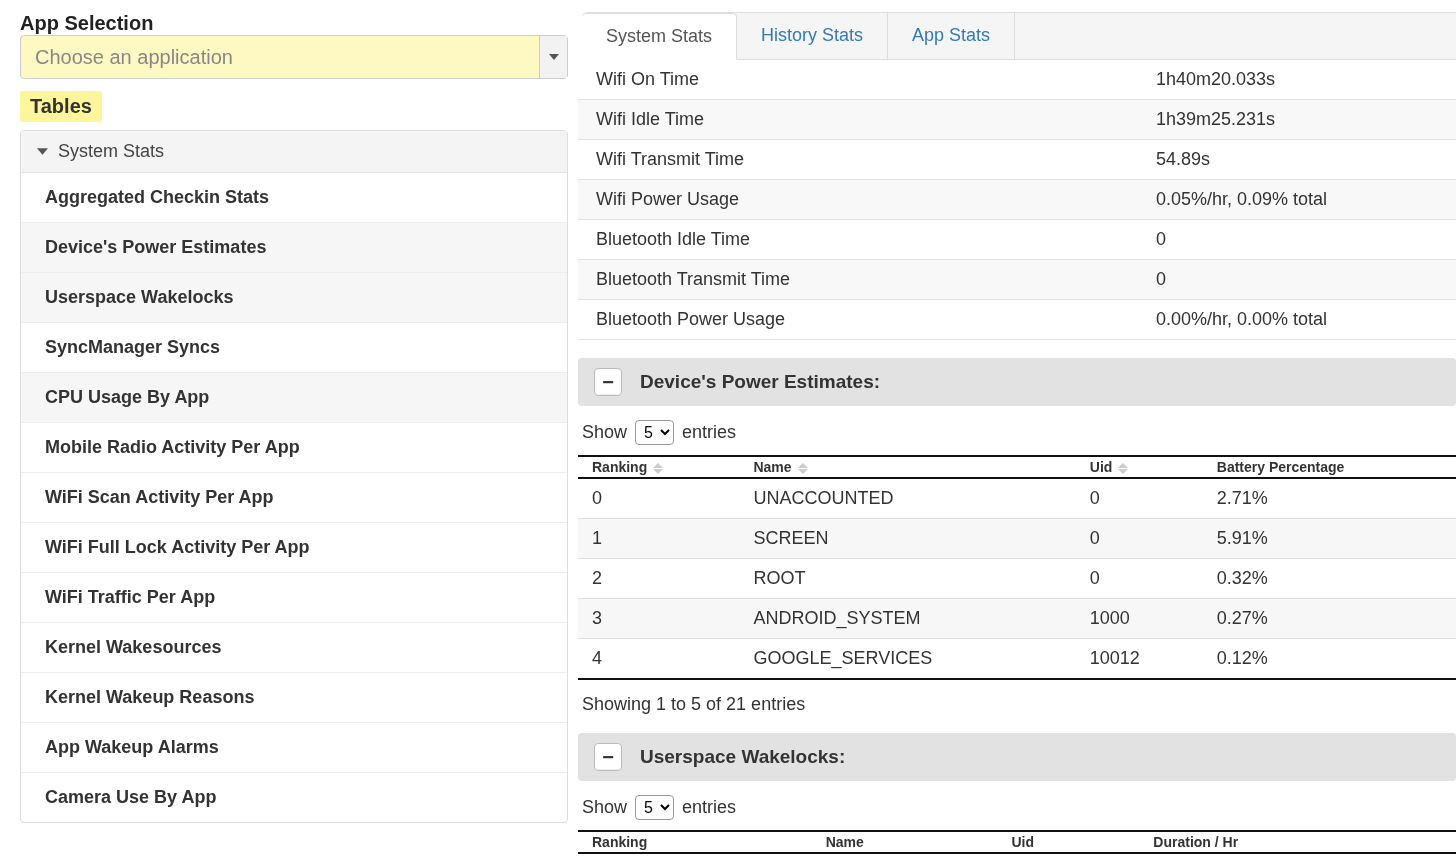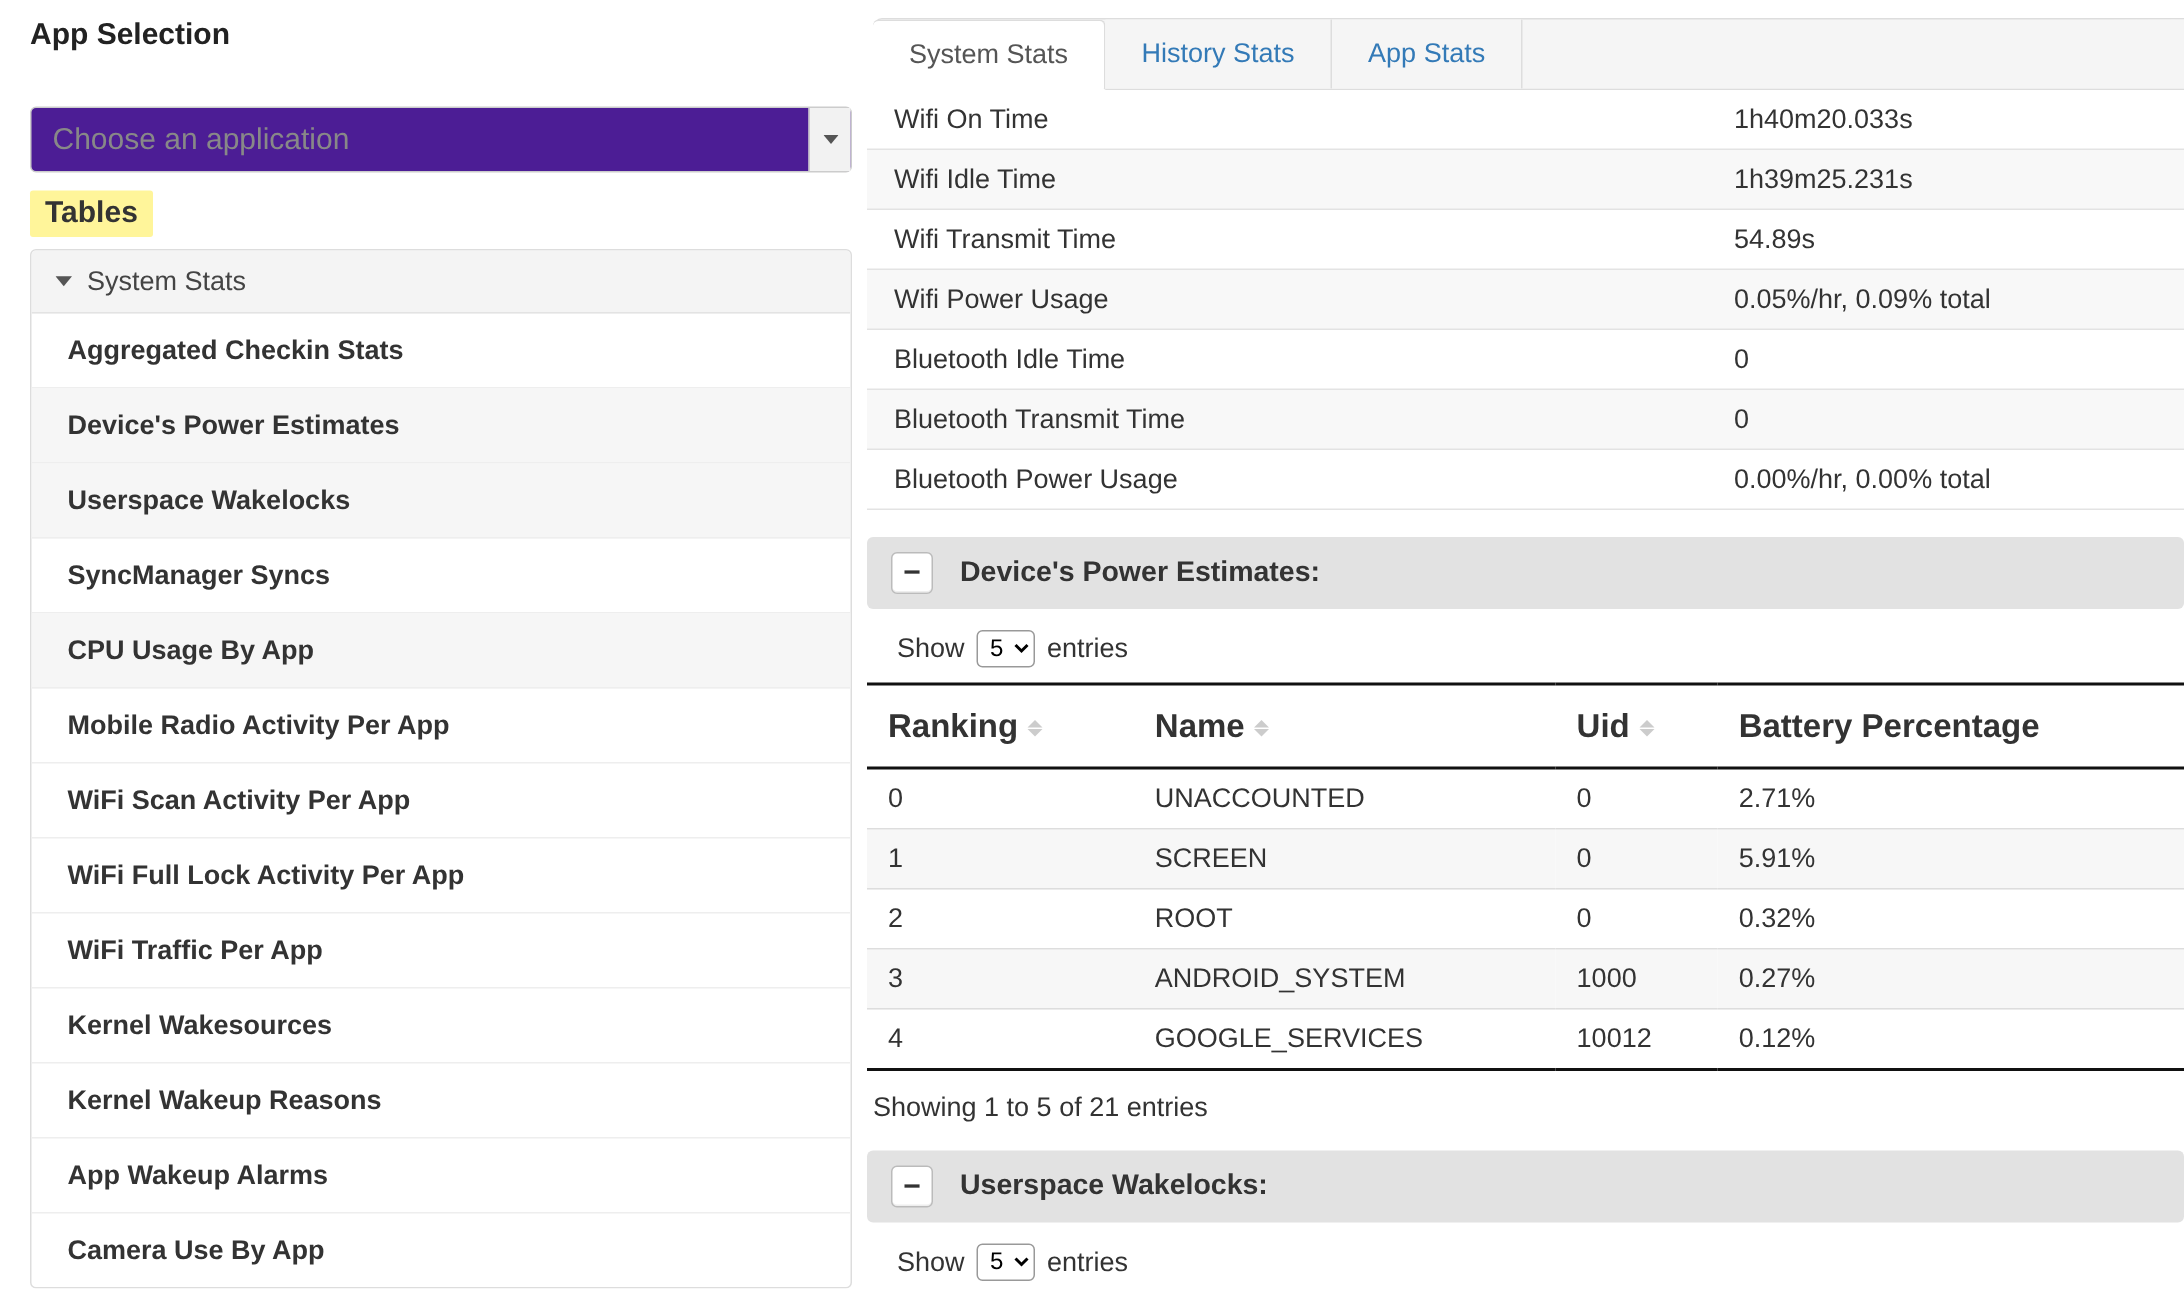--- a/index.html
+++ b/index.html
@@ -25,22 +25,21 @@
     font-size: 20px;
     font-weight: 700;
     color: #222;
   }
   .app-select-wrap {
     display: flex;
     border: 1px solid #ccc;
     border-radius: 4px;
     height: 44px;
     align-items: stretch;
-    background: #4c1d95;
-    margin-top: 36px;
+    background: #fef9c3;
   }
   .app-select-text {
     flex: 1;
     padding: 0 14px;
     color: #888;
     font-size: 20px;
     display: flex;
     align-items: center;
   }
   .app-select-btn {
@@ -145,37 +144,37 @@
     font-size: 20px; font-weight: 700;
     line-height: 1;
     cursor: pointer;
     box-shadow: inset 0 -1px 0 #eee;
   }
   .panel-title { font-size: 19px; font-weight: 700; }
 
   .show-entries {
     display: flex; align-items: center; gap: 8px;
     font-size: 18px; color: #333;
-    margin: 14px 0 10px 20px;
+    margin: 14px 0 10px 4px;
   }
   .show-entries select {
     font-size: 16px; padding: 2px 4px;
     border: 1px solid #999; border-radius: 4px;
     background: #fff;
   }
   .data-table {
     width: 100%;
     border-collapse: collapse;
     border-top: 2px solid #111;
     border-bottom: 2px solid #111;
   }
   .data-table th {
     text-align: left;
-    font-size: 22px; font-weight: 700;
-    padding: 14px 14px;
+    font-size: 14px; font-weight: 700;
+    padding: 2px 14px;
     border-bottom: 2px solid #111;
     position: relative;
   }
   .sort-icon {
     display: inline-flex; flex-direction: column;
     margin-left: 6px; vertical-align: middle;
     gap: 1px;
   }
   .sort-icon span {
     width: 0; height: 0;

